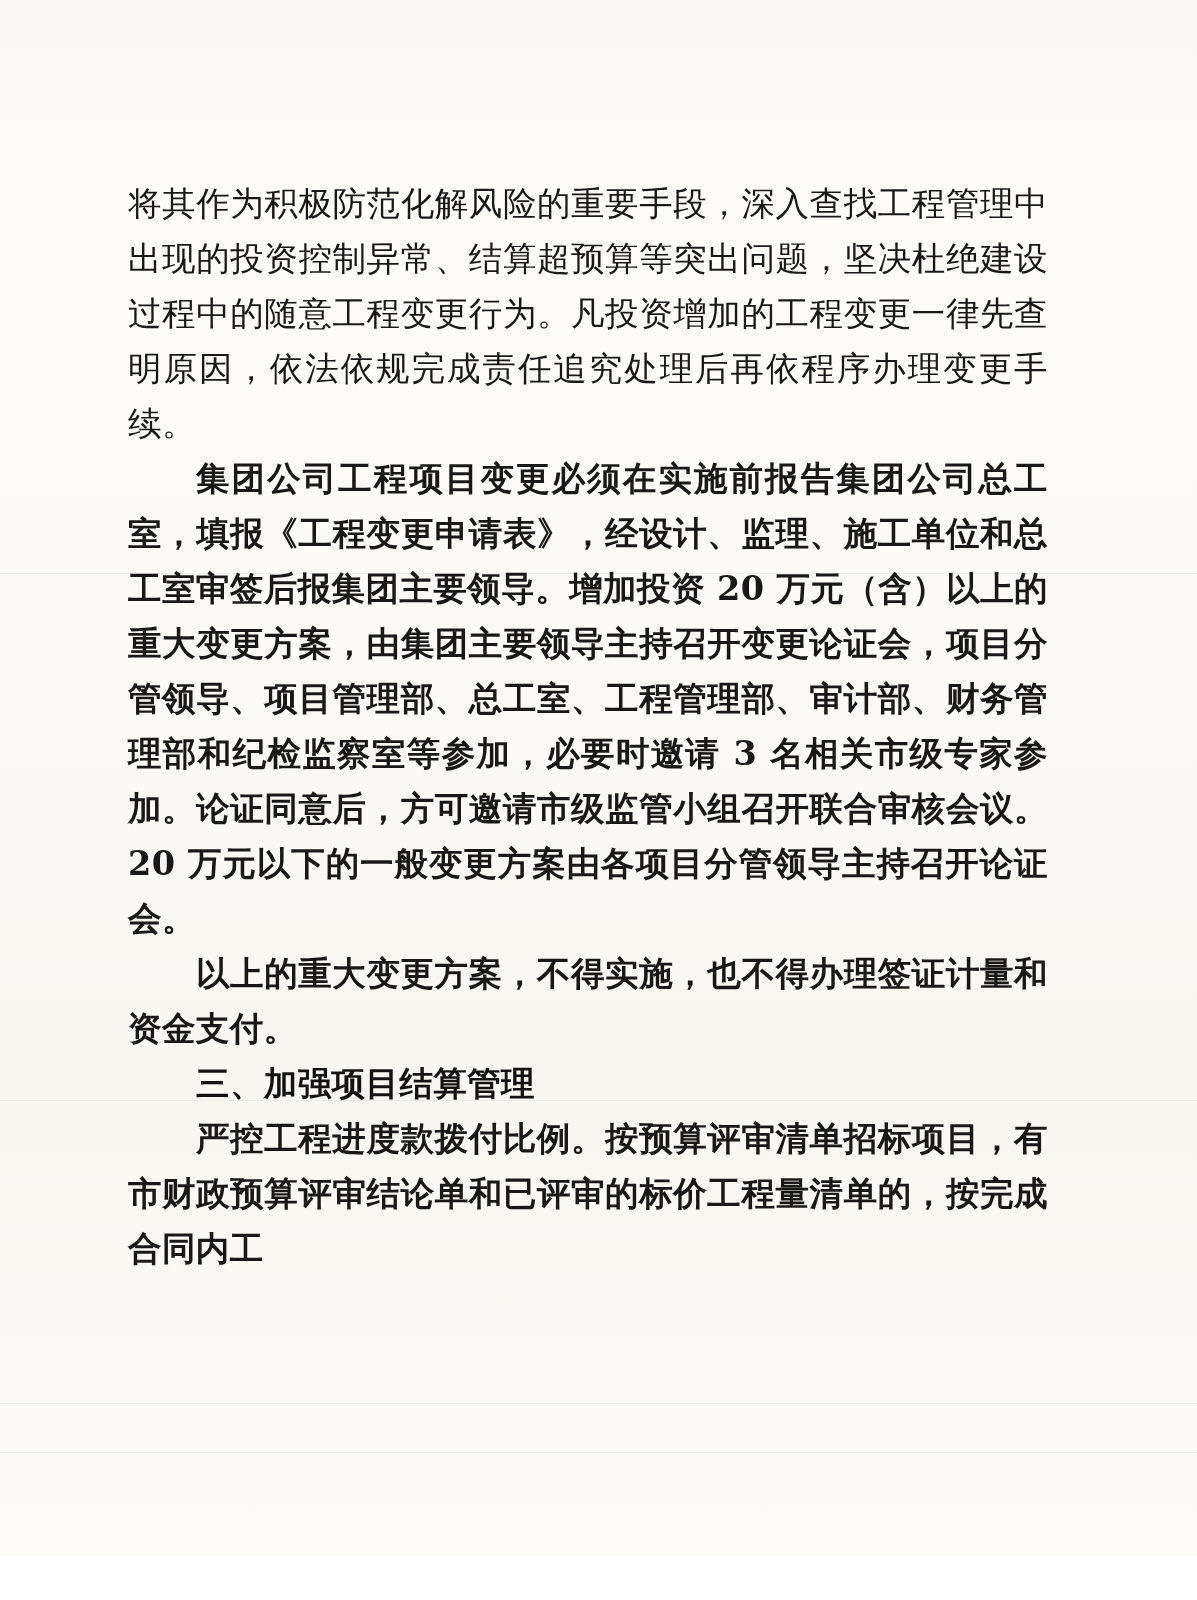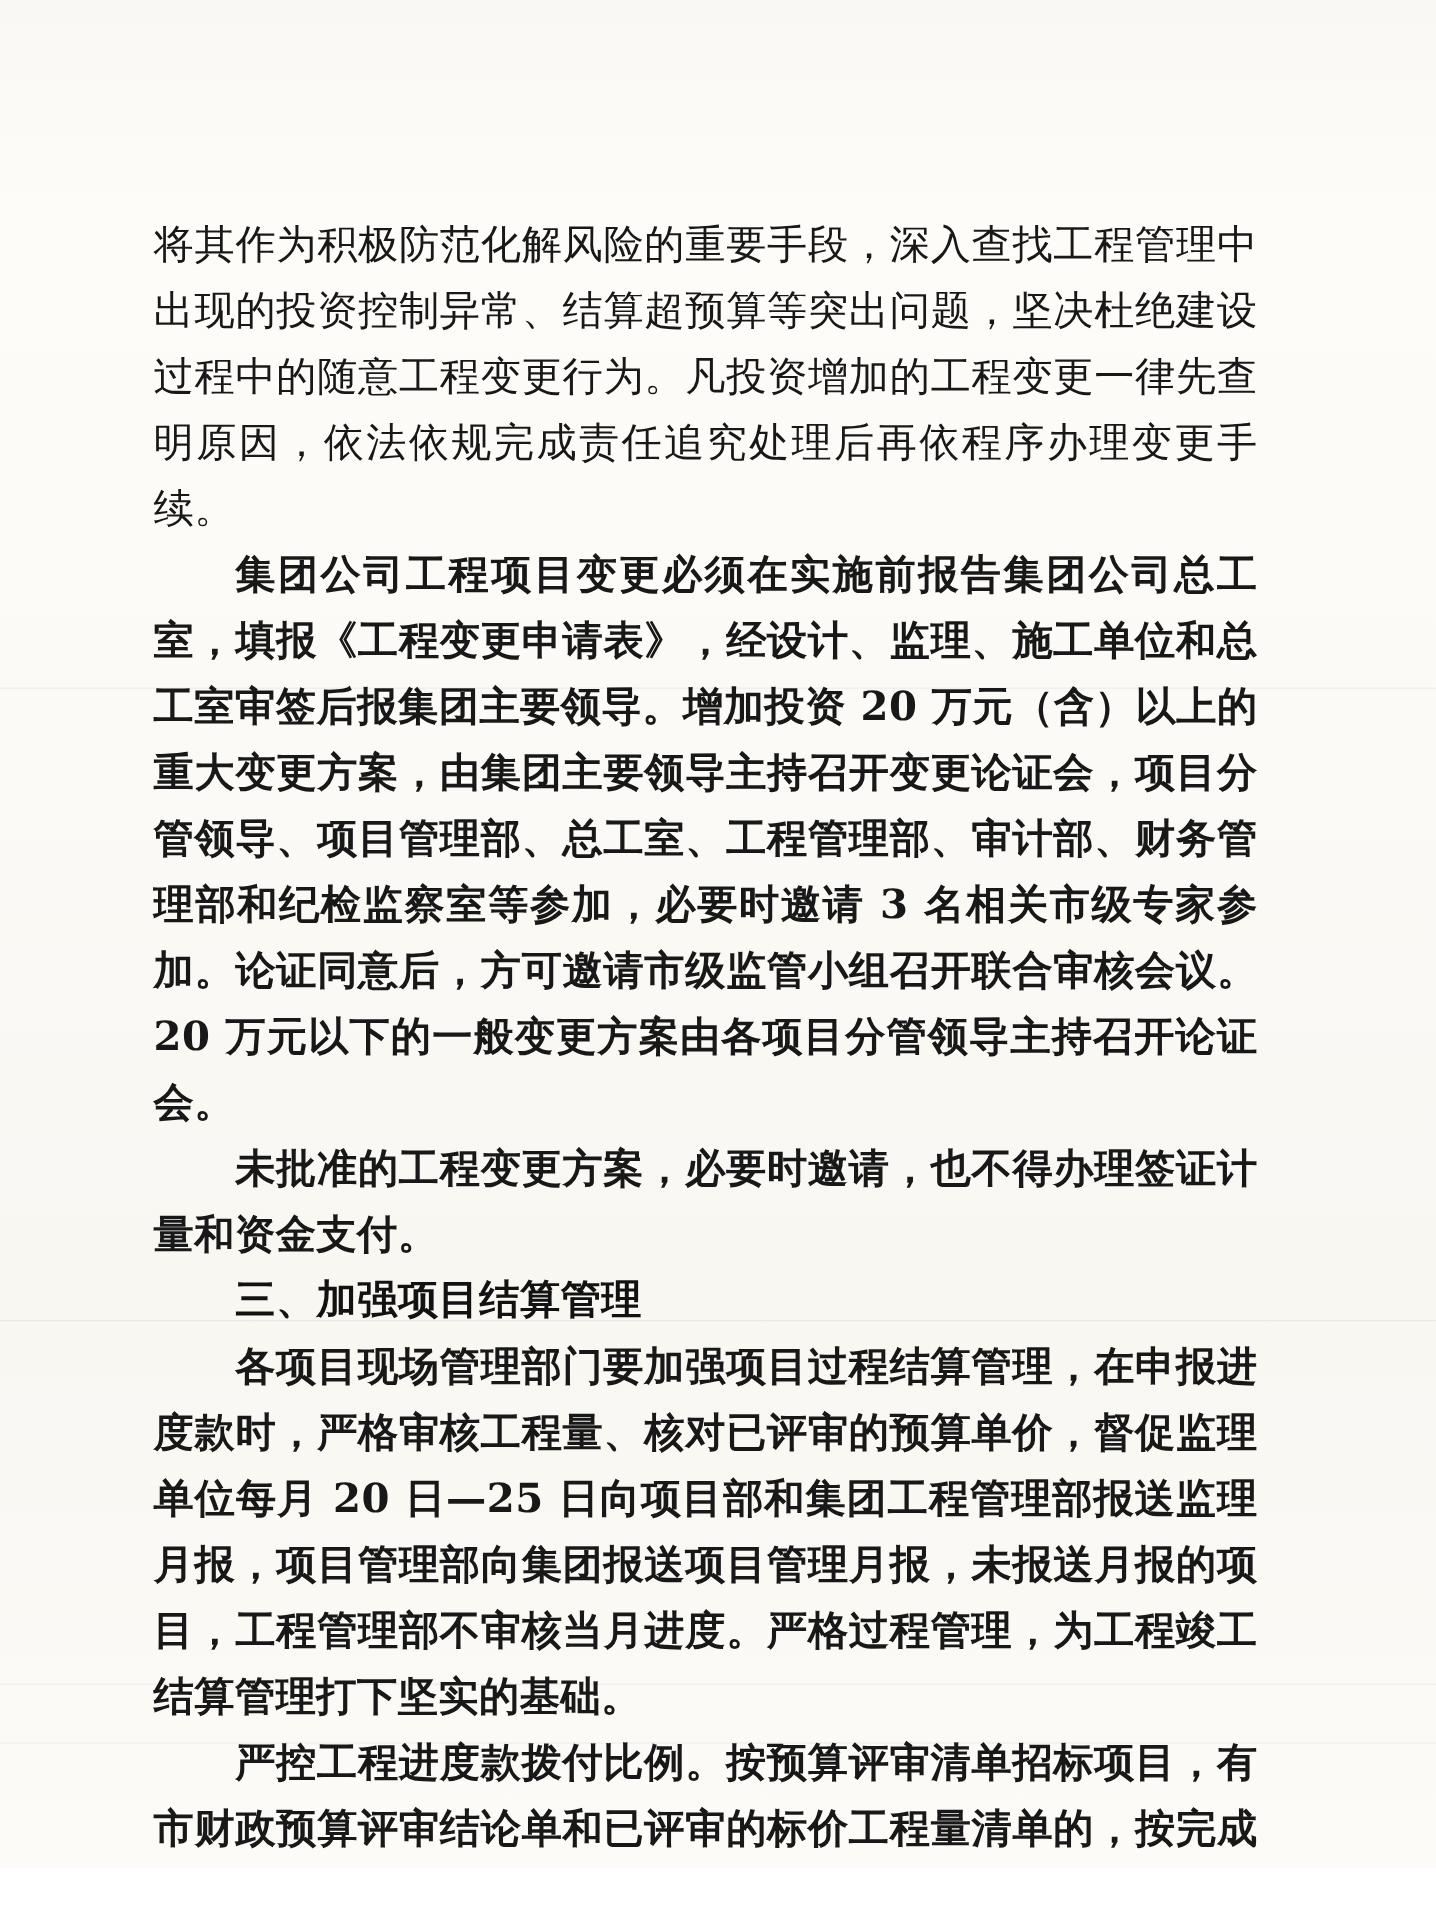--- a/index.html
+++ b/index.html
@@ -78,18 +78,17 @@
 <div class="page">
   <div class="paper-tone"></div>
   <div class="scan-line" style="top:573px;"></div>
   <div class="scan-line" style="top:1100px;"></div>
   <div class="scan-line" style="top:1403px;"></div>
   <div class="scan-line" style="top:1452px;"></div>
 
   <div class="content ink">
     <p class="para">将其作为积极防范化解风险的重要手段，深入查找工程管理中出现的投资控制异常、结算超预算等突出问题，坚决杜绝建设过程中的随意工程变更行为。凡投资增加的工程变更一律先查明原因，依法依规完成责任追究处理后再依程序办理变更手续。</p>
     <p class="para indent">集团公司工程项目变更必须在实施前报告集团公司总工室，填报《工程变更申请表》，经设计、监理、施工单位和总工室审签后报集团主要领导。增加投资 20 万元（含）以上的重大变更方案，由集团主要领导主持召开变更论证会，项目分管领导、项目管理部、总工室、工程管理部、审计部、财务管理部和纪检监察室等参加，必要时邀请 3 名相关市级专家参加。论证同意后，方可邀请市级监管小组召开联合审核会议。20 万元以下的一般变更方案由各项目分管领导主持召开论证会。</p>
-    <p class="para indent">未批准的工程变更方案，必要时邀请，也不得办理签证计量和资金支付。</p>
+    <p class="para indent">以上的重大变更方案，不得实施，也不得办理签证计量和资金支付。</p>
     <p class="heading">三、加强项目结算管理</p>
-    <p class="para indent">各项目现场管理部门要加强项目过程结算管理，在申报进度款时，严格审核工程量、核对已评审的预算单价，督促监理单位每月 20 日—25 日向项目部和集团工程管理部报送监理月报，项目管理部向集团报送项目管理月报，未报送月报的项目，工程管理部不审核当月进度。严格过程管理，为工程竣工结算管理打下坚实的基础。</p>
     <p class="para indent">严控工程进度款拨付比例。按预算评审清单招标项目，有市财政预算评审结论单和已评审的标价工程量清单的，按完成合同内工</p>
   </div>
 </div>
 
 </body></html>

